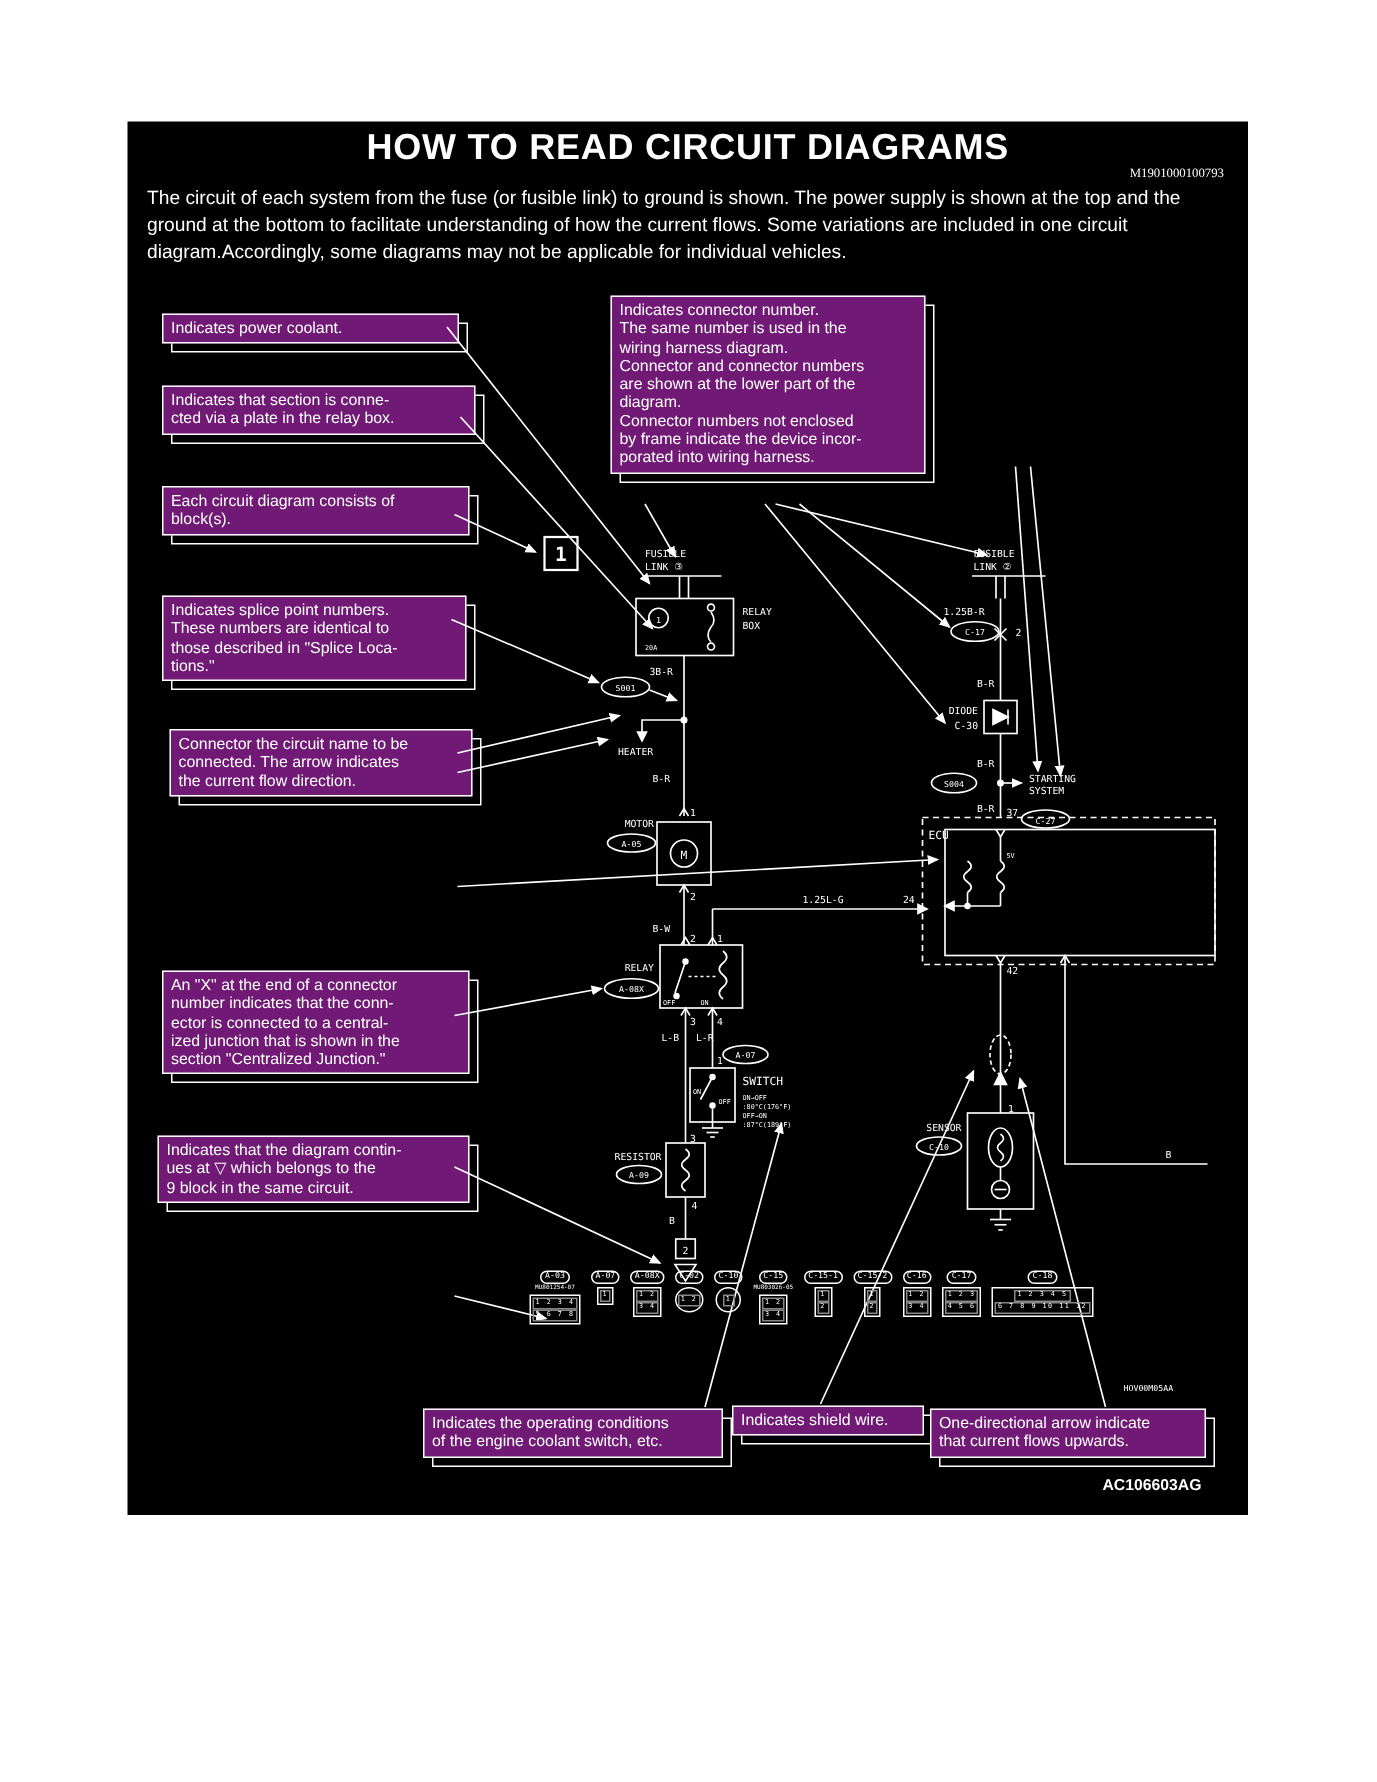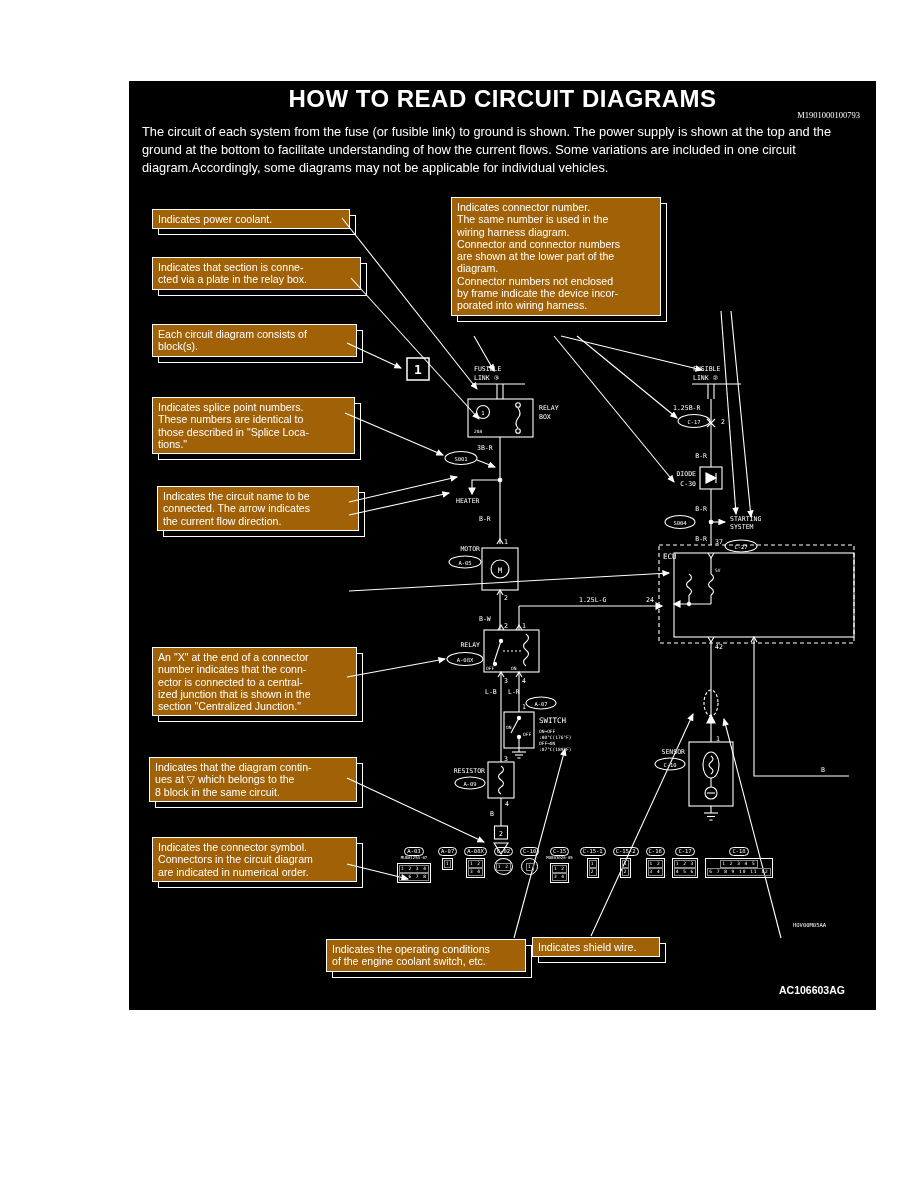--- a/index.html
+++ b/index.html
@@ -1,21 +1,21 @@
 <!DOCTYPE html>
 <html><head>
 <meta charset="utf-8">
 <style>
   html,body{margin:0;padding:0;background:#fff;}
   #page{position:relative;width:918px;height:1188px;background:#fff;font-family:"Liberation Sans",sans-serif;overflow:hidden;}
-  #panel{position:absolute;left:85px;top:81px;width:747px;height:929px;background:#000;color:#fff;margin-left:44px;}
+  #panel{position:absolute;left:85px;top:81px;width:747px;height:929px;background:#000;color:#fff;}
   #title{position:absolute;left:0;top:4px;width:100%;text-align:center;font-size:24px;font-weight:bold;letter-spacing:.5px;}
   #doccode{position:absolute;top:29px;right:16px;font-size:8.5px;font-family:Liberation Serif, serif;}
   #intro{position:absolute;left:13px;top:42px;width:721px;font-size:12.8px;line-height:1.42;}
-  .co{position:absolute;background:#a16207;border:1.5px solid #fff;box-shadow:6px 6px 0 -1px #000,6px 6px 0 0 #fff;padding:3px 5px;font-size:10.6px;line-height:1.16;white-space:pre-line;}
+  .co{position:absolute;background:#701a75;border:1.5px solid #fff;box-shadow:6px 6px 0 -1px #000,6px 6px 0 0 #fff;padding:3px 5px;font-size:10.6px;line-height:1.16;white-space:pre-line;}
   .co span{display:block;}
   svg{position:absolute;left:0;top:0;}
   svg text{font-family:"DejaVu Sans Mono",monospace;fill:#fff;}
   .t6{font-size:6.5px;} .t5{font-size:5.5px;} .t4{font-size:4.5px;} .t7{font-size:7.5px;} .t13{font-size:13px;font-weight:bold;}
   #figcode{position:absolute;left:650px;top:903px;font-size:10.5px;font-weight:bold;}
   
   #connrow{position:absolute;left:268px;top:766px;display:flex;align-items:flex-start;gap:7px;}
   .conn{display:flex;flex-direction:column;align-items:center;}
   .conn .lbl{font-family:"DejaVu Sans Mono",monospace;font-size:5.5px;border:1px solid #fff;border-radius:5px;padding:0 2px;line-height:1.3;white-space:nowrap;}
   .conn .code{font-family:"DejaVu Sans Mono",monospace;font-size:4px;line-height:1.2;white-space:nowrap;}
@@ -35,46 +35,45 @@
 
   <div class="co" style="left:23px;top:128px;width:186px"><span>Indicates power coolant.</span></div>
   <div class="co" style="left:23px;top:176px;width:197px"><span>Indicates that section is conne-
 cted via a plate in the relay box.</span></div>
   <div class="co" style="left:23px;top:243px;width:193px"><span>Each circuit diagram consists of
 block(s).</span></div>
   <div class="co" style="left:23px;top:316px;width:191px"><span>Indicates splice point numbers.
 These numbers are identical to
 those described in "Splice Loca-
 tions."</span></div>
-  <div class="co" style="left:28px;top:405px;width:190px"><span>Indicates the circuit name to be
+  <div class="co" style="left:28px;top:405px;width:190px"><span>Connector the circuit name to be
 connected. The arrow indicates
 the current flow direction.</span></div>
   <div class="co" style="left:23px;top:566px;width:193px"><span>An "X" at the end of a connector
 number indicates that the conn-
 ector is connected to a central-
 ized junction that is shown in the
 section "Centralized Junction."</span></div>
   <div class="co" style="left:20px;top:676px;width:196px"><span>Indicates that the diagram contin-
 ues at ▽ which belongs to the
-8  block in the same circuit.</span></div>
-  <div class="co" style="left:23px;top:756px;width:193px"><span>Indicates the connector symbol.
-Connectors in the circuit diagram
-are indicated in numerical order.</span></div>
+9  block in the same circuit.</span></div>
   <div class="co" style="left:322px;top:116px;width:198px"><span>Indicates connector number.
 The same number is used in the
 wiring harness diagram.
 Connector and connector numbers
 are shown at the lower part of the
 diagram.
 Connector numbers not enclosed
 by frame indicate the device incor-
 porated into wiring harness.</span></div>
   <div class="co" style="left:197px;top:858px;width:188px"><span>Indicates the operating conditions
 of the engine coolant switch, etc.</span></div>
   <div class="co" style="left:403px;top:856px;width:116px"><span>Indicates shield wire.</span></div>
+  <div class="co" style="left:535px;top:858px;width:172px"><span>One-directional arrow indicate
+that current flows upwards.</span></div>
 
   <svg width="747" height="929" viewBox="0 0 747 929">
     <defs>
       <marker id="ah" markerWidth="8" markerHeight="8" refX="6" refY="3" orient="auto">
         <path d="M0,0 L7,3 L0,6 z" fill="#fff"></path>
       </marker>
     </defs>
     <g stroke="#fff" stroke-width="1.1" fill="none">
 
       <g>

